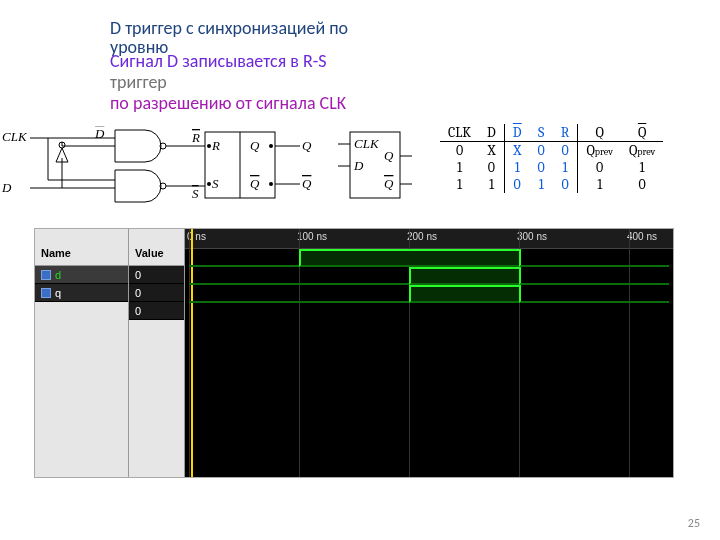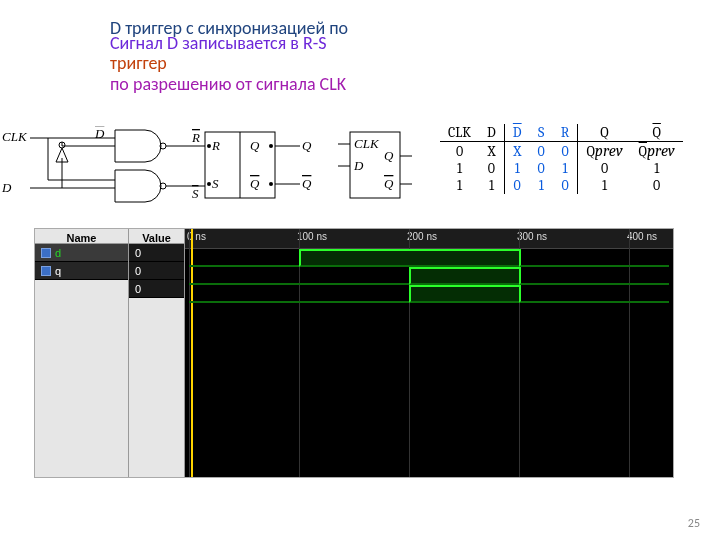--- a/index.html
+++ b/index.html
@@ -29,45 +29,44 @@
     font-size: 14px;
   }
   .tt table { border-collapse: collapse; }
   .tt th, .tt td { padding: 0 8px; text-align: center; font-weight: normal; }
   .tt thead th { border-bottom: 1px solid #000; }
   .tt .vline-l { border-left: 1px solid #000; }
   .tt .blue { color: #0a5bdd; }
   .tt .qbar::before { content:"Q"; }
   .tt .qbar { text-decoration: overline; display:inline-block; }
   .tt .dbar { text-decoration: overline; display:inline-block; }
-  .tt .sub { font-size: 16px; font-style: italic; }
+  .tt .sub { font-size: 10px; }
 
   
   .wave {
     position: absolute; left: 34px; top: 228px;
     width: 640px; height: 250px;
     background: #000;
     display: flex;
     border: 1px solid #aaa;
   }
   .wave .names, .wave .values {
     background: #e6e6e6;
     border-right: 1px solid #999;
     width: 94px;
     display: flex; flex-direction: column;
   }
   .wave .values { width: 56px; }
   .wave .colhead {
     background: #e6e6e6;
     color: #000;
     font: bold 11px Arial, sans-serif;
-    padding: 3px 6px;
+    padding: 18px 6px;
     border-bottom: 1px solid #999;
     height: 15px;
-    text-align: center;
   }
   .wave .row {
     height: 18px; color: #fff; font: 11px Arial, sans-serif;
     padding: 2px 6px; display:flex; align-items:center;
     background: #262626;
     border-bottom: 1px solid #000;
     gap:4px;
   }
   .wave .row.sel { background: #3a3a3a; }
   .wave .row .ic {
@@ -107,22 +106,23 @@
   .pagenum {
     position:absolute; right:20px; bottom:10px;
     font: 12px Calibri, Arial, sans-serif; color:#888;margin-top:40px;
   }
 </style>
 </head>
 <body>
 
 <div class="title-block">
   <div class="line">D триггер с синхронизацией по</div>
+  <div class="line" style="margin-top:-2px">уровню</div>
   <div class="line" style="margin-top:-6px;color:#6d28d9">Сигнал D записывается в R-S</div>
-  <div class="line" style="color:#c2410c">триггер</div>
+  <div class="line" style="color:#737373">триггер</div>
   <div class="line" style="color:#a21caf">по разрешению от сигнала CLK</div>
 </div>
 
 <svg class="schematic" viewBox="0 0 720 80">
   <style>
     .l{stroke:#000;stroke-width:1;fill:none}
     .t{font:italic 13px 'Times New Roman',serif}
     .tb{font:italic 13px 'Times New Roman',serif}
   </style>
 

